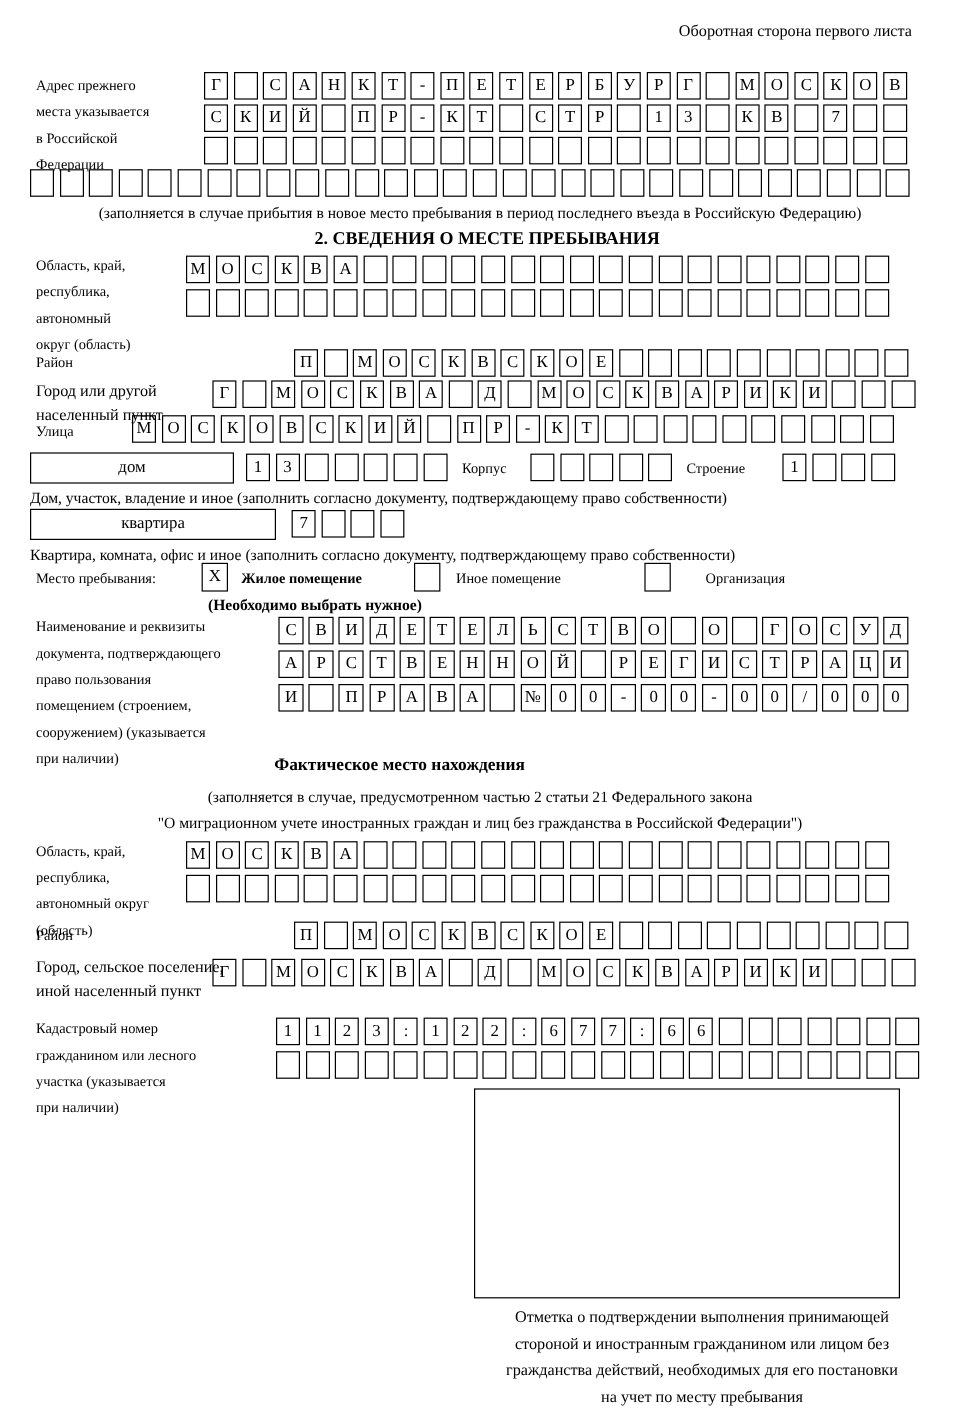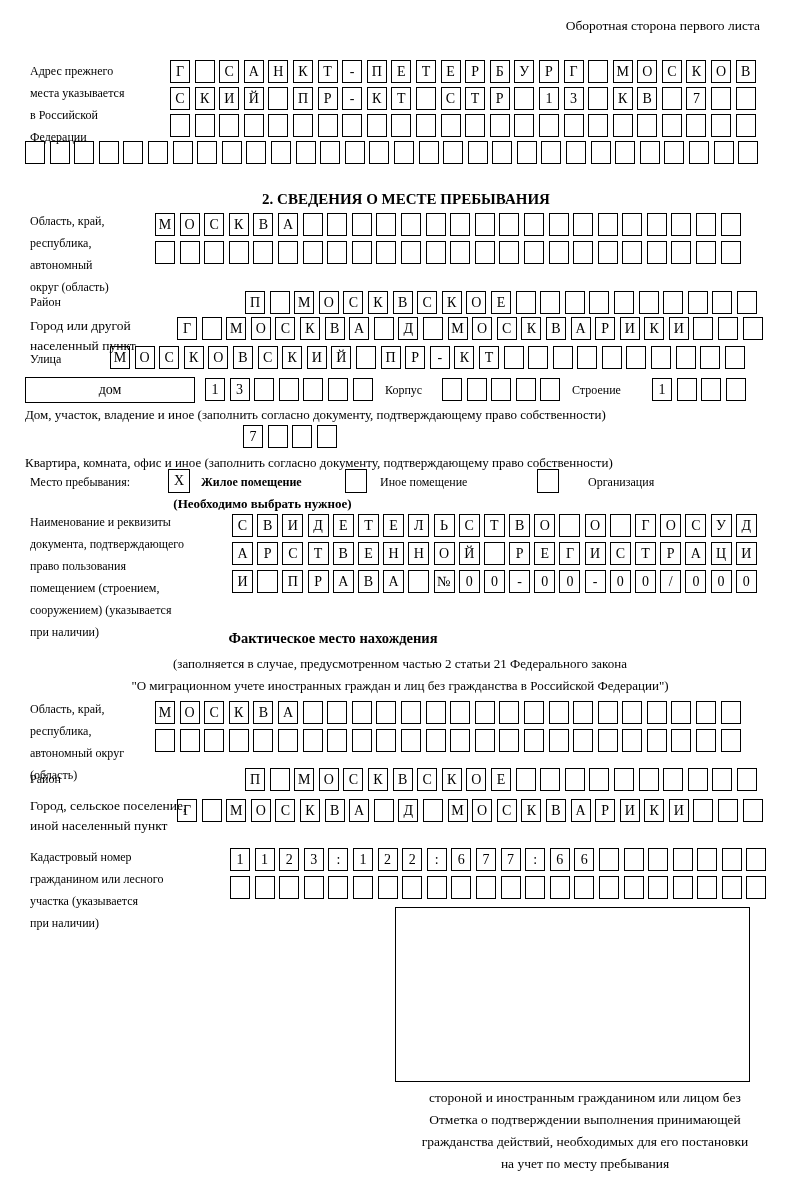--- a/index.html
+++ b/index.html
@@ -155,20 +155,21 @@
       <span class="cell">&nbsp;</span>
       <span class="cell">&nbsp;</span>
       <span class="cell">&nbsp;</span>
       <span class="cell">&nbsp;</span>
       <span class="cell">&nbsp;</span>
       <span class="cell">&nbsp;</span>
       <span class="cell">&nbsp;</span>
       <span class="cell">&nbsp;</span>
       <span class="cell">&nbsp;</span>
     </div>
+  <div class="abs caption center" style="left:0;top:170px;width:800px;">(заполняется в случае прибытия в новое место пребывания в период последнего въезда в Российскую Федерацию)</div>
 
   <div class="abs title center" style="left:0;top:191px;width:800px;">2. СВЕДЕНИЯ О МЕСТЕ ПРЕБЫВАНИЯ</div>
 
   <div class="abs label" style="left:30px;top:210px;">
     <div>Область, край,</div>
     <div>республика,</div>
     <div>автономный</div>
     <div>округ (область)</div>
   </div>
   <div class="abs cells" style="left:155px;top:213px;">
@@ -330,20 +331,21 @@
     </div>
   <div class="abs label" style="left:572px;top:379px;">Строение</div>
   <div class="abs cells" style="left:652px;top:378px;">
       <span class="cell">1</span>
       <span class="cell">&nbsp;</span>
       <span class="cell">&nbsp;</span>
       <span class="cell">&nbsp;</span>
     </div>
   <div class="abs caption" style="left:25px;top:407px;">Дом, участок, владение и иное (заполнить согласно документу, подтверждающему право собственности)</div>
 
+  <div class="abs namedbox" style="left:25px;top:424px;width:205px;">квартира</div>
   <div class="abs cells" style="left:243px;top:425px;">
       <span class="cell">7</span>
       <span class="cell">&nbsp;</span>
       <span class="cell">&nbsp;</span>
       <span class="cell">&nbsp;</span>
     </div>
   <div class="abs caption" style="left:25px;top:455px;">Квартира, комната, офис и иное (заполнить согласно документу, подтверждающему право собственности)</div>
 
   <div class="abs label" style="left:30px;top:471px;">Место пребывания:</div>
   <div class="abs checkbox" style="left:168px;top:469px;">X</div>
@@ -601,19 +603,19 @@
       <span class="cell">&nbsp;</span>
       <span class="cell">&nbsp;</span>
       <span class="cell">&nbsp;</span>
       <span class="cell">&nbsp;</span>
       <span class="cell">&nbsp;</span>
       <span class="cell">&nbsp;</span>
     </div>
 
   <div class="abs stampbox" style="left:395px;top:907px;width:355px;height:175px;"></div>
   <div class="abs caption" style="left:385px;top:1087px;width:400px;text-align:center;line-height:22px;font-size:13.5px;">
+    <div>Отметка о подтверждении выполнения принимающей</div>
     <div>стороной и иностранным гражданином или лицом без</div>
-    <div>Отметка о подтверждении выполнения принимающей</div>
     <div>гражданства действий, необходимых для его постановки</div>
     <div>на учет по месту пребывания</div>
   </div>
 
 </div>
 
 </body></html>

